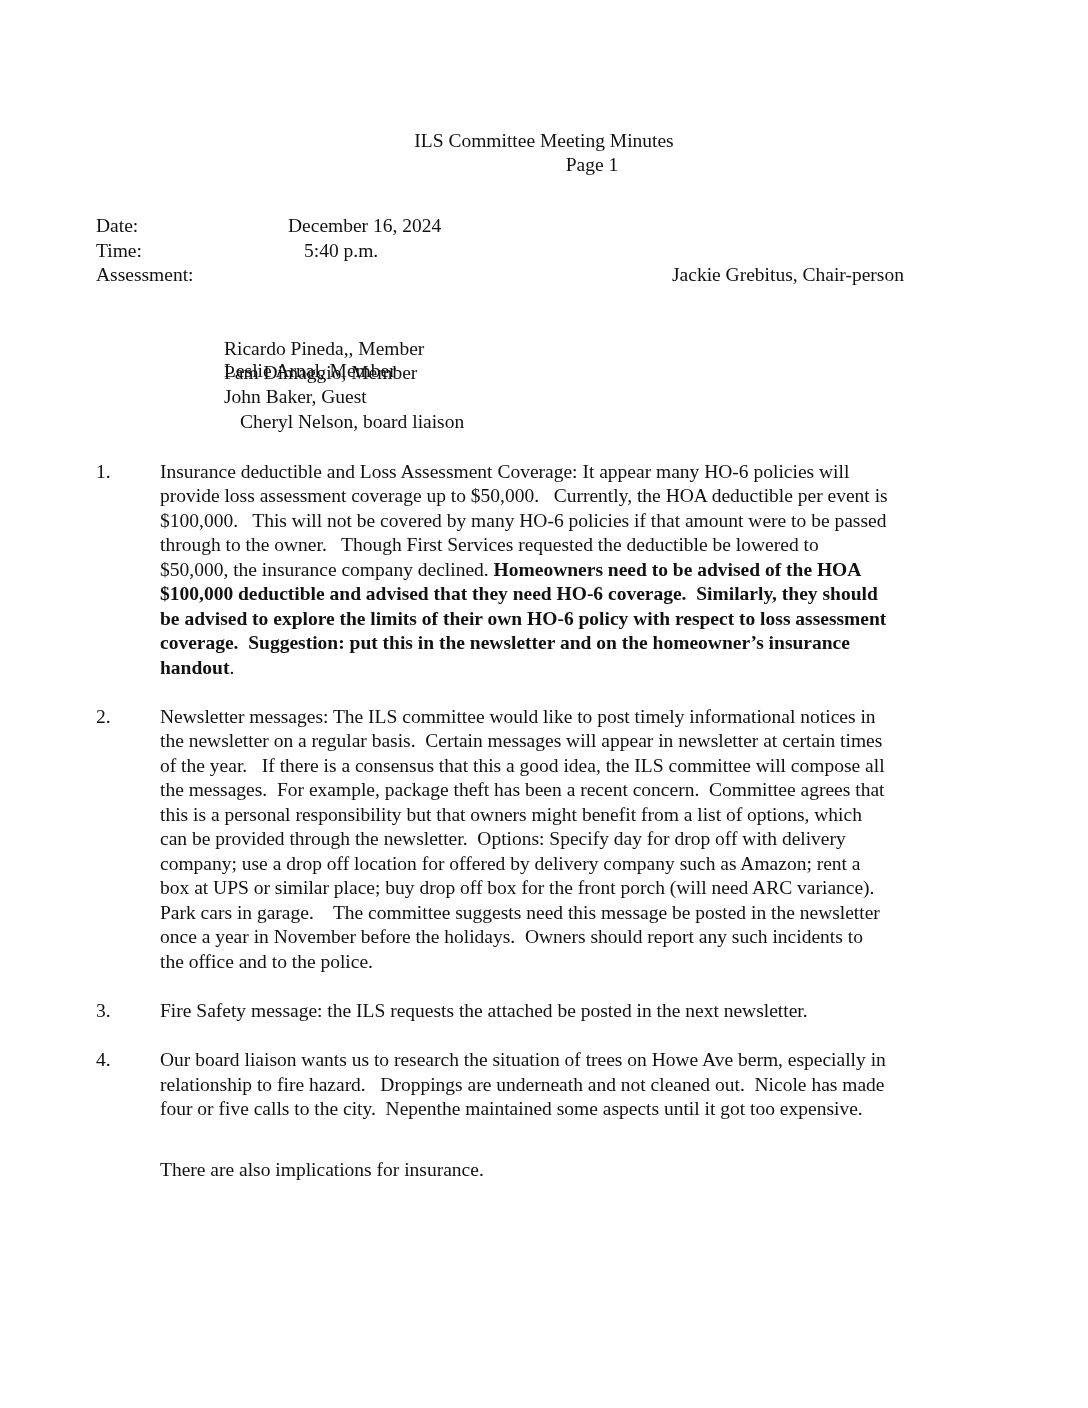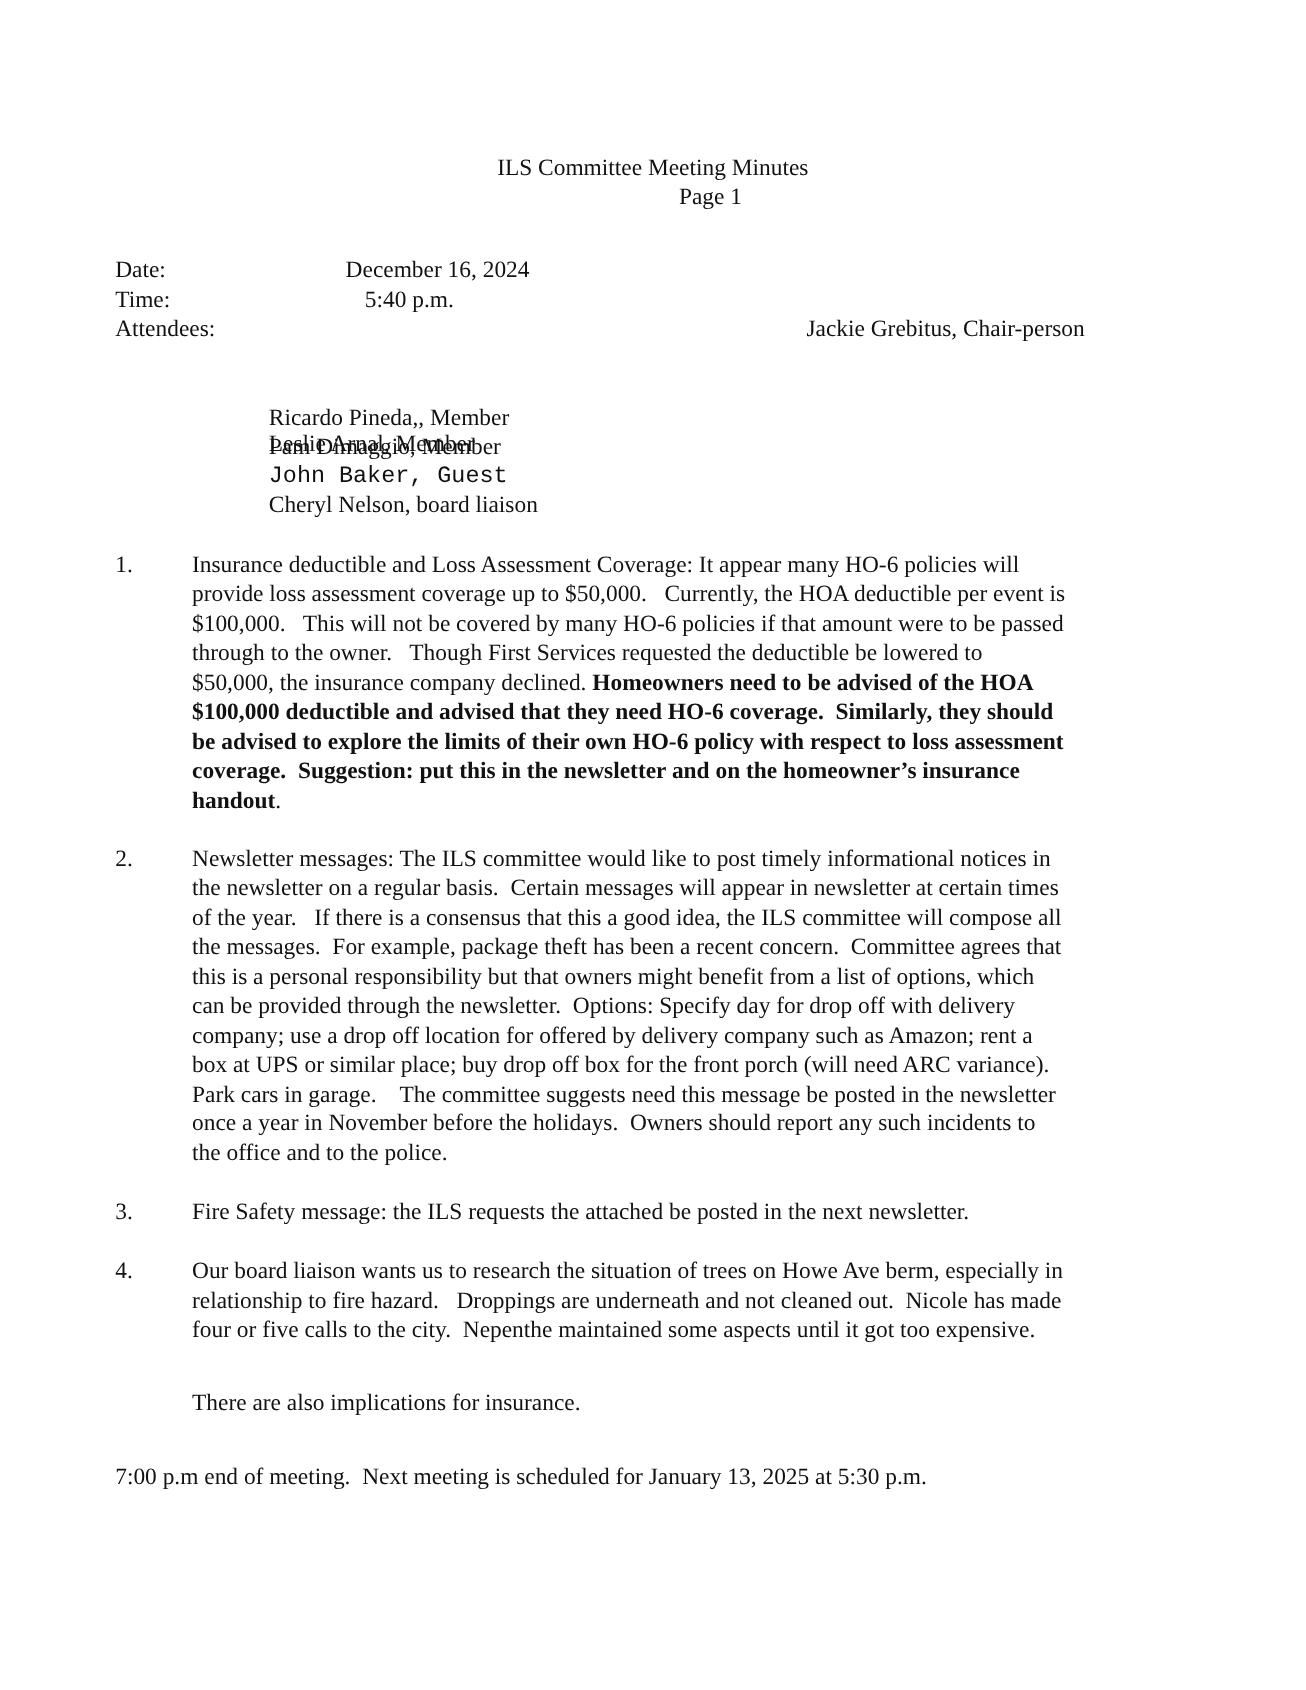--- a/index.html
+++ b/index.html
@@ -20,29 +20,29 @@
 
 <div class="page">
 
   <div class="line center" style="top:129px;">ILS Committee Meeting Minutes</div>
   <div class="line center" style="top:153px;padding-left:48px;">Page 1</div>
 
   <div class="line" style="left:96px; top:214px;">Date:</div>
   <div class="line" style="left:288px; top:214px;">December 16, 2024</div>
   <div class="line" style="left:96px; top:239px;">Time:</div>
   <div class="line" style="left:304px; top:239px;">5:40 p.m.</div>
-  <div class="line" style="left:96px; top:263px;">Attendees:</div>
+  <div class="line" style="left:96px; top:263px;">Assessment:</div>
   <div class="line" style="left:672px; top:263px;">Jackie Grebitus, Chair-person</div>
 
   <div>
     <div class="line" style="left:224px; top:312px;margin-top:47px;">Leslie Arnal, Member</div>
     <div class="line" style="left:224px; top:337px;">Ricardo Pineda,, Member</div>
     <div class="line" style="left:224px; top:361px;">Pam Dimaggio, Member</div>
-    <div class="line" style="left:224px; top:385px;font-family:Liberation Mono, monospace;">John Baker, Guest</div>
-    <div class="line" style="left:224px; top:410px;">Cheryl Nelson, board liaison</div>
+    <div class="line" style="left:224px; top:385px;">John Baker, Guest</div>
+    <div class="line" style="left:240px; top:410px;">Cheryl Nelson, board liaison</div>
   </div>
 
   <div>
     <div class="num" style="top:460px;">1.</div>
     <div class="line body-line" style="top:460px;">Insurance deductible and Loss Assessment Coverage: It appear many HO-6 policies will</div>
     <div class="line body-line" style="top:484px;">provide loss assessment coverage up to $50,000.   Currently, the HOA deductible per event is</div>
     <div class="line body-line" style="top:509px;">$100,000.   This will not be covered by many HO-6 policies if that amount were to be passed</div>
     <div class="line body-line" style="top:533px;">through to the owner.   Though First Services requested the deductible be lowered to</div>
     <div class="line body-line" style="top:558px;"><span>$50,000, the insurance company declined. </span><span class="b">Homeowners need to be advised of the HOA</span></div>
     <div class="line body-line b" style="top:582px;">$100,000 deductible and advised that they need HO-6 coverage.  Similarly, they should</div>
@@ -72,14 +72,13 @@
   </div>
 
   <div>
     <div class="num" style="top:1048px;">4.</div>
     <div class="line body-line" style="top:1048px;">Our board liaison wants us to research the situation of trees on Howe Ave berm, especially in</div>
     <div class="line body-line" style="top:1073px;">relationship to fire hazard.   Droppings are underneath and not cleaned out.  Nicole has made</div>
     <div class="line body-line" style="top:1097px;">four or five calls to the city.  Nepenthe maintained some aspects until it got too expensive.</div>
     <div class="line body-line" style="top:1158px;">There are also implications for insurance.</div>
   </div>
 
-  <div class="line" style="left:96px; top:1220px;">7:00 p.m end of meeting.  Next meeting is scheduled for January 13, 2025 at 5:30 p.m.</div>
 </div>
 
 </body></html>

